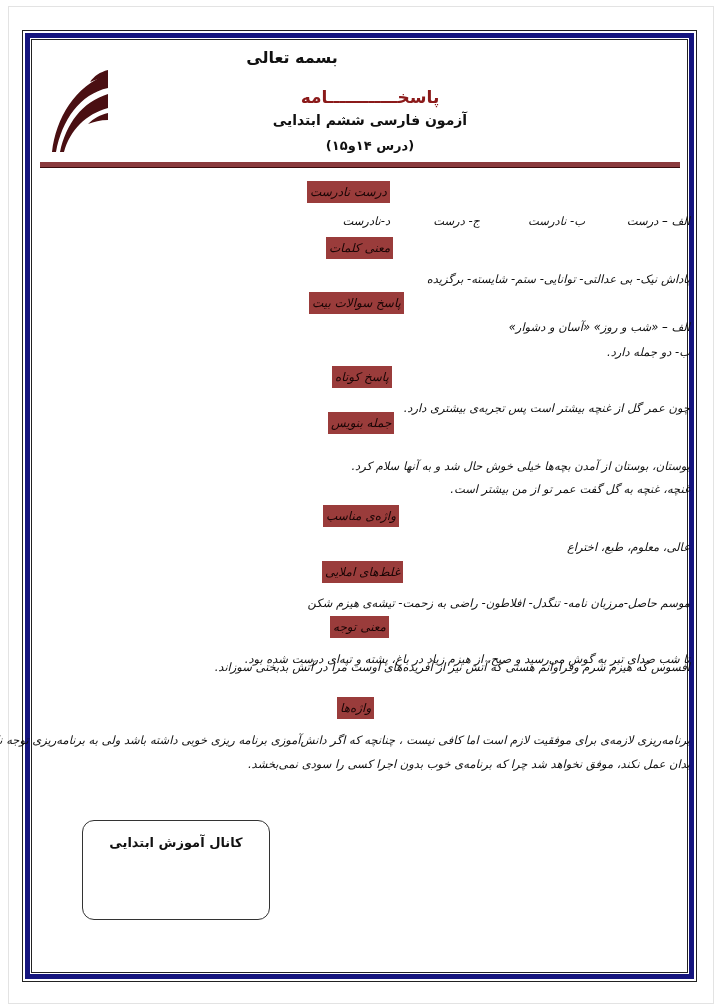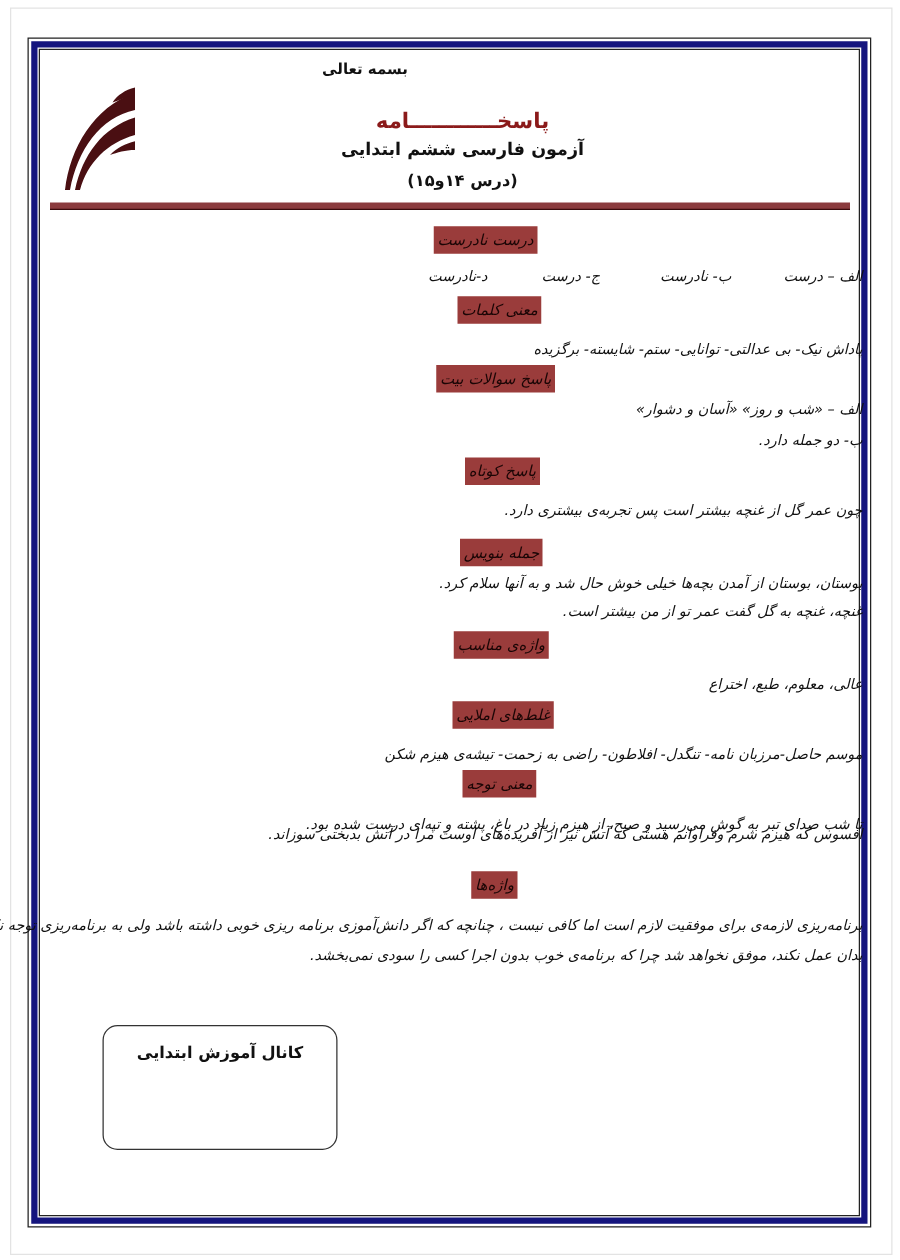--- a/index.html
+++ b/index.html
@@ -7,26 +7,26 @@
     width:720px; height:1008px; background:#ffffff; position:relative; overflow:hidden;
     font-family:"DejaVu Sans", sans-serif; color:#111;
   }
   .page-edge { position:absolute; left:8px; top:6px; width:704px; height:996px; border:1px solid #e3e3e3; }
   .frame-outer { position:absolute; left:22px; top:30px; width:675px; height:952px; border:1px solid #222; box-sizing:border-box; }
   .frame { position:absolute; left:25px; top:33px; width:669px; height:946px; border:5px solid #15157e; box-sizing:border-box; }
   .frame-inner { position:absolute; left:31px; top:39px; width:657px; height:934px; border:1px solid #222; box-sizing:border-box; }
 
   .logo { position:absolute; left:50px; top:68px; width:60px; height:85px; }
   .divider { position:absolute; left:40px; top:162px; width:640px; height:5px; background:#8b3b3e; border-bottom:1.5px solid #3a0a0c; }
-  .title1 { top:48px; left:0; width:584px; text-align:center; font-weight:bold; font-size:12px; direction:rtl; position:absolute; }
+  .title1 { top:48px; left:0; width:584px; text-align:center; font-weight:bold; font-size:16px; direction:rtl; position:absolute; }
   .title2 { top:87px; left:0; width:740px; text-align:center; font-weight:bold; font-size:17px; color:#8b1a1a; position:absolute; direction:rtl; letter-spacing:0.5px; }
   .title3 { top:112px; left:0; width:740px; text-align:center; font-weight:bold; font-size:14px; position:absolute; direction:rtl; }
   .title4 { top:138px; left:0; width:740px; text-align:center; font-weight:bold; font-size:13px; position:absolute; direction:rtl; }
 
-  .label { position:absolute; background:#9a3c3b; color:#1a0505; font-size:12px; font-style:italic; padding:2px 3px; height:18px; line-height:18px; direction:rtl; white-space:nowrap;margin-left:40px; }
+  .label { position:absolute; background:#9a3c3b; color:#1a0505; font-size:12px; font-style:italic; padding:2px 3px; height:18px; line-height:18px; direction:rtl; white-space:nowrap; }
   .ans { position:absolute; direction:rtl; font-size:11.5px; font-style:italic; white-space:nowrap; color:#111; right:30px; text-align:right; }
 
   .row-opts { position:absolute; top:214px; right:30px; width:380px; height:20px; direction:rtl; font-size:11.5px; font-style:italic; }
   .row-opts span { position:absolute; top:0; white-space:nowrap; }
 
   .channel-box { position:absolute; left:82px; top:820px; width:188px; height:100px; border:1.5px solid #333; border-radius:12px; box-sizing:border-box; background:#fff; }
   .channel-title { position:absolute; top:14px; left:0; width:100%; text-align:center; font-weight:bold; font-size:13px; direction:rtl; }
   .channel-handle { position:absolute; top:48px; left:0; width:100%; text-align:center; font-size:19px; font-family:"Liberation Sans", sans-serif; color:#222; }
 </style>
 </head>
@@ -62,21 +62,21 @@
 <div class="label" style="top:237px; left:326px;">معنی کلمات</div>
 <div class="ans" style="top:272px;">پاداش نیک- بی عدالتی- توانایی- ستم- شایسته- برگزیده</div>
 
 <div class="label" style="top:292px; left:309px;">پاسخ سوالات بیت</div>
 <div class="ans" style="top:320px;">الف – «شب و روز» «آسان و دشوار»</div>
 <div class="ans" style="top:345px;">ب- دو جمله دارد.</div>
 
 <div class="label" style="top:366px; left:332px;">پاسخ کوتاه</div>
 <div class="ans" style="top:401px;margin-left:23px;">چون عمر گل از غنچه بیشتر است پس تجربه‌ی بیشتری دارد.</div>
 
-<div class="label" style="top:431px; left:328px;">جمله بنویس</div>
+<div class="label" style="top:412px; left:328px;">جمله بنویس</div>
 <div class="ans" style="top:459px;">بوستان، بوستان از آمدن بچه‌ها خیلی خوش حال شد و به آنها سلام کرد.</div>
 <div class="ans" style="top:482px;">غنچه، غنچه به گل گفت عمر تو از من بیشتر است.</div>
 
 <div class="label" style="top:505px; left:323px;">واژه‌ی مناسب</div>
 <div class="ans" style="top:540px;">عالی، معلوم، طبع، اختراع</div>
 
 <div class="label" style="top:561px; left:322px;">غلط‌های املایی</div>
 <div class="ans" style="top:596px;">موسم حاصل-مرزبان نامه- تنگدل- افلاطون- راضی به زحمت- تیشه‌ی هیزم شکن</div>
 
 <div class="label" style="top:616px; left:330px;">معنی توجه</div>

